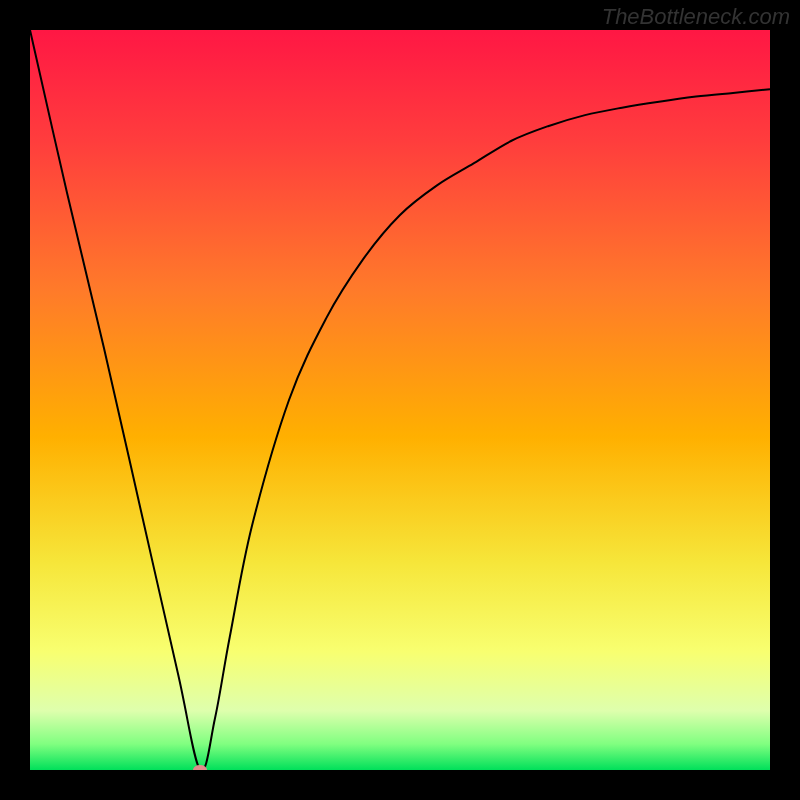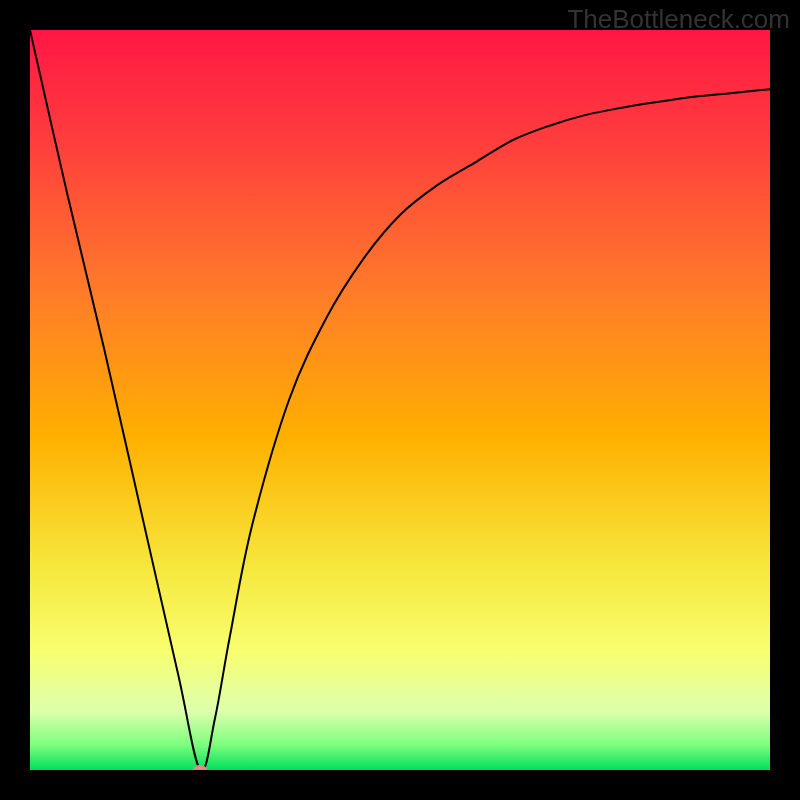--- a/index.html
+++ b/index.html
@@ -22,24 +22,25 @@
   }
   .plot-area {
     position: absolute;
     
     overflow: hidden;
   }
   .watermark {
     position: absolute;
     top: 4px;
     right: 10px;
-    font-size: 26px;
+    font-size: 22px;
     color: #333;
     font-family: Arial, Helvetica, sans-serif;
     z-index: 20;
+    font-style: italic;
   }
   svg.curve {
     position: absolute;
     z-index: 10;
   }
   svg.curve path {
     stroke: #000;
     stroke-width: 2;
     fill: none;
   }

